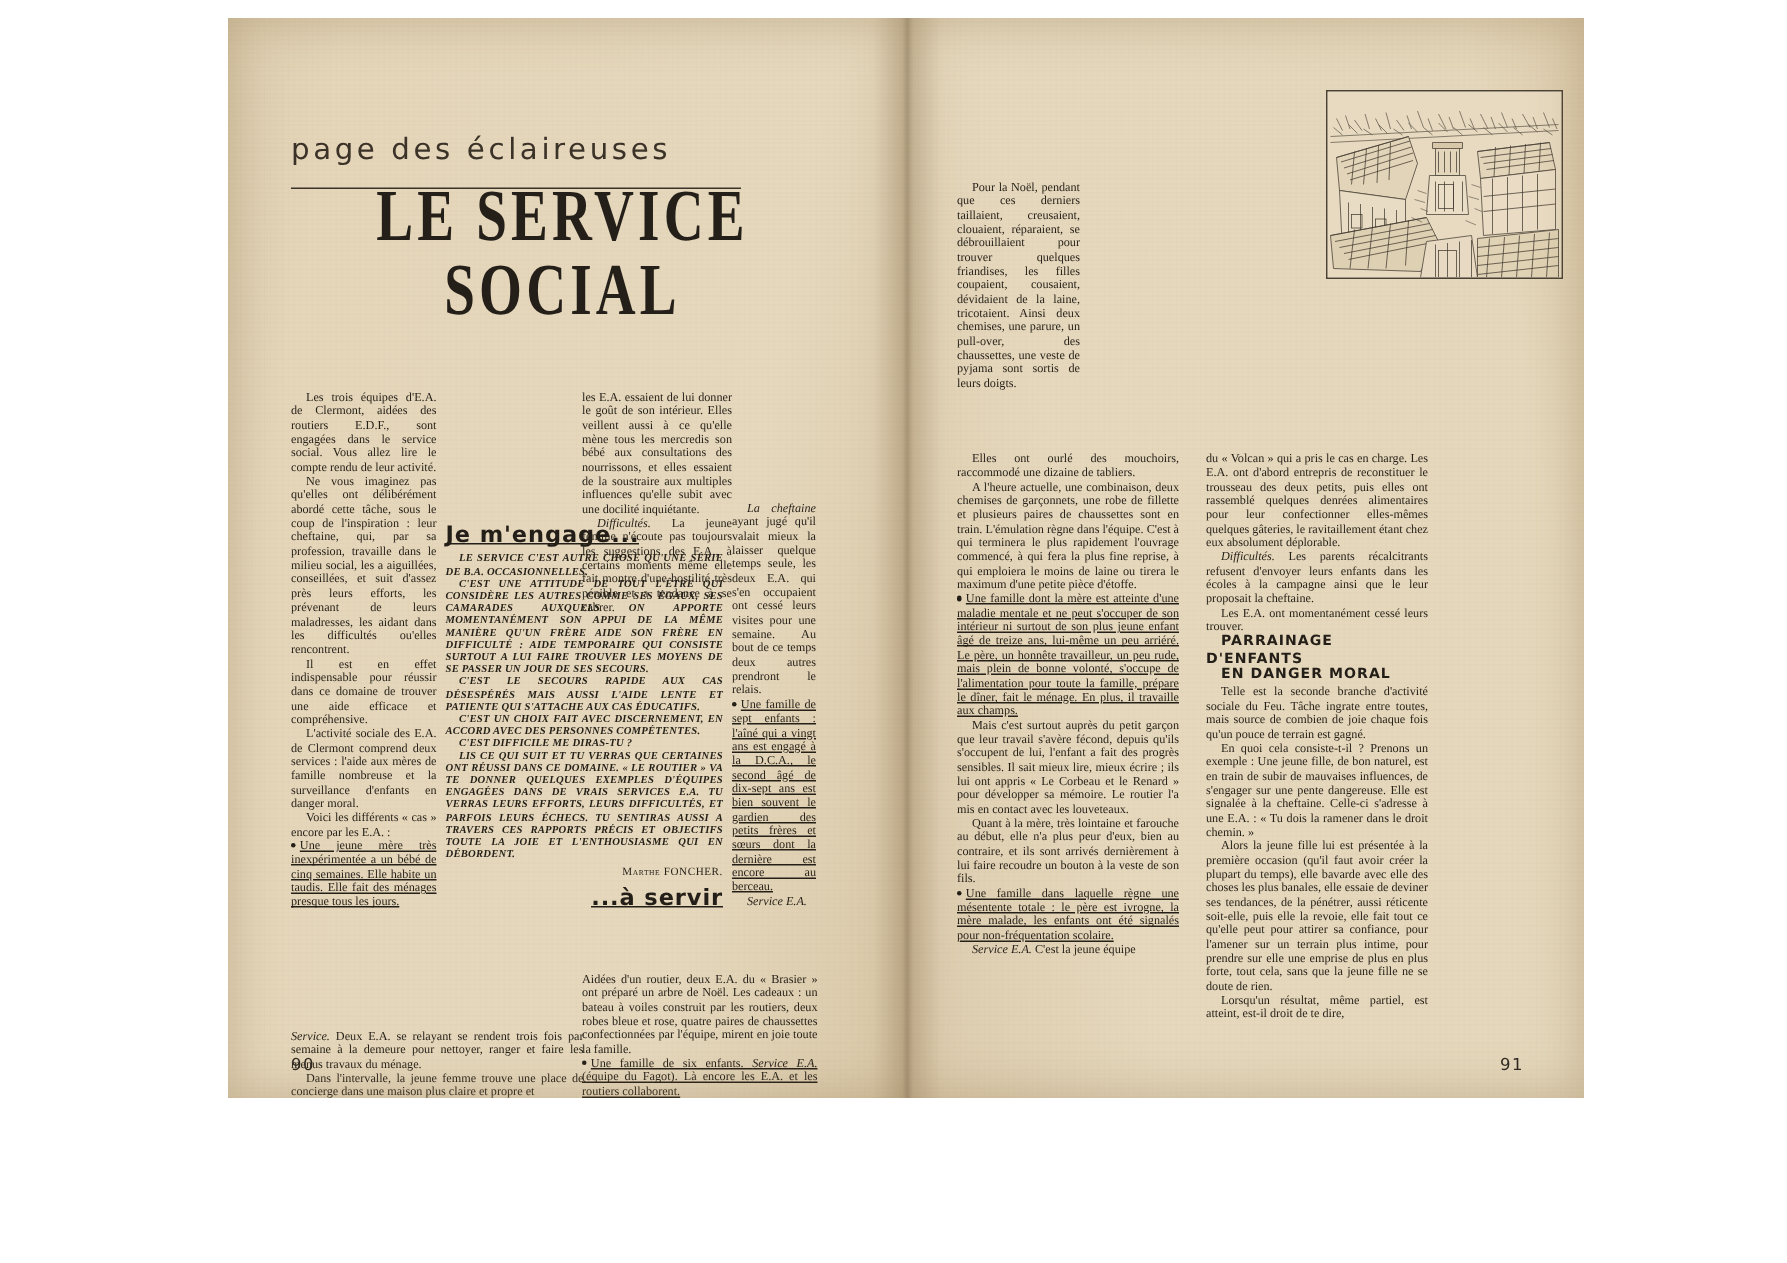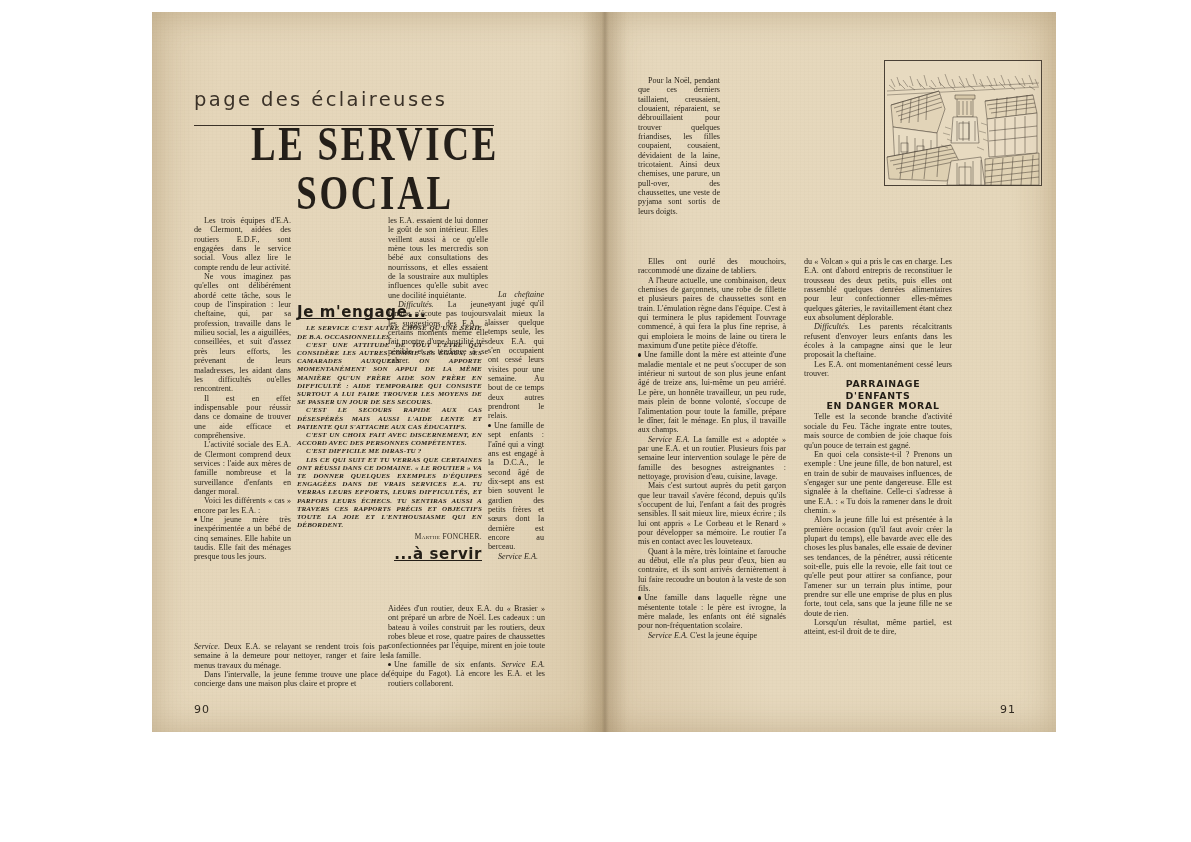--- a/index.html
+++ b/index.html
@@ -71,25 +71,25 @@
     font-family: "DejaVu Sans", sans-serif;
     font-size: 13.6px; font-weight: 700; letter-spacing: 1.9px; color: #2b251e;
   }
   .col {
     position: absolute;
     color: #241f17;
     font-family: "Liberation Serif", serif;
     font-size: 8.15px;
     line-height: 9.35px;
     text-align: justify;
-    -webkit-hyphens: auto; hyphens: auto;
+    -webkit-hyphens: auto; hyphens: auto; margin-top: 44px;
   }
   .col p { margin: 0; text-indent: 10px; }
   .col p.noind { text-indent: 0; }
-  .col p.bullet { text-indent: 0; }
+  .col p.bullet { text-indent: 0; text-decoration: underline; }
   .col i, .col em { font-style: italic; }
 
   .sec-head {
     font-family: "DejaVu Sans", sans-serif;
     font-weight: 700;
     font-size: 15px;
     letter-spacing: .6px;
     color: #231e17;
     border-bottom: 1.5px solid #231e17;
     display: inline-block;
@@ -105,21 +105,21 @@
     text-align: justify;
     color: #241f17;
   }
   .engage p { margin: 0; text-indent: 9px; }
   .sign {
     text-align: right; font-variant: small-caps;
     font-family: "Liberation Serif", serif;
     font-size: 7.4px; letter-spacing: .4px; margin-top: 3px;
   }
   .centerhead {
-    text-align: center; text-indent: 0;
+    text-align: left; text-indent: 0;
     font-family: "DejaVu Sans", sans-serif;
     font-weight: 700; font-size: 9.4px; letter-spacing: .7px;
     color: #231e17; line-height: 12px;
     margin: 6px 0 4px 0;
   }
   .folio {
     position: absolute; bottom: 16px;
     font-family: "DejaVu Sans", sans-serif;
     font-size: 11px; color: #2e2820; letter-spacing: 1px;
   }
@@ -267,21 +267,20 @@
         </svg>
       </div>
 
       <div class="col" style="left:34px; top:64px; width:82px;">
         <p>Pour la Noël, pendant que ces derniers taillaient, creusaient, clouaient, réparaient, se débrouillaient pour trouver quelques friandises, les filles coupaient, cousaient, dévidaient de la laine, tricotaient. Ainsi deux chemises, une parure, un pull-over, des chaussettes, une veste de pyjama sont sortis de leurs doigts.</p>
       </div>
       <div class="col" style="left:34px; top:245px; width:148px;">
         <p>Elles ont ourlé des mouchoirs, raccommodé une dizaine de tabliers.</p>
         <p>A l'heure actuelle, une combinaison, deux chemises de garçonnets, une robe de fillette et plusieurs paires de chaussettes sont en train. L'émulation règne dans l'équipe. C'est à qui terminera le plus rapidement l'ouvrage commencé, à qui fera la plus fine reprise, à qui emploiera le moins de laine ou tirera le maximum d'une petite pièce d'étoffe.</p>
         <p class="bullet"><span class="bullet-dot"></span><span>Une famille dont la mère est atteinte d'une maladie mentale et ne peut s'occuper de son intérieur ni surtout de son plus jeune enfant âgé de treize ans, lui-même un peu arriéré. Le père, un honnête travailleur, un peu rude, mais plein de bonne volonté, s'occupe de l'alimentation pour toute la famille, prépare le dîner, fait le ménage. En plus, il travaille aux champs.</span></p>
-        <p><i>Service E.A.</i><span> La famille est « adoptée » par une E.A. et un routier. Plusieurs fois par semaine leur intervention soulage le père de famille des besognes astreignantes : nettoyage, provision d'eau, cuisine, lavage.</span></p>
         <p>Mais c'est surtout auprès du petit garçon que leur travail s'avère fécond, depuis qu'ils s'occupent de lui, l'enfant a fait des progrès sensibles. Il sait mieux lire, mieux écrire ; ils lui ont appris « Le Corbeau et le Renard » pour développer sa mémoire. Le routier l'a mis en contact avec les louveteaux.</p>
         <p>Quant à la mère, très lointaine et farouche au début, elle n'a plus peur d'eux, bien au contraire, et ils sont arrivés dernièrement à lui faire recoudre un bouton à la veste de son fils.</p>
         <p class="bullet"><span class="bullet-dot"></span><span>Une famille dans laquelle règne une mésentente totale : le père est ivrogne, la mère malade, les enfants ont été signalés pour non-fréquentation scolaire.</span></p>
         <p><i>Service E.A.</i><span> C'est la jeune équipe</span></p>
       </div>
 
       <div class="col" style="left:200px; top:245px; width:148px;">
         <p class="noind">du « Volcan » qui a pris le cas en charge. Les E.A. ont d'abord entrepris de reconstituer le trousseau des deux petits, puis elles ont rassemblé quelques denrées alimentaires pour leur confectionner elles-mêmes quelques gâteries, le ravitaillement étant chez eux absolument déplorable.</p>
         <p><i>Difficultés.</i><span> Les parents récalcitrants refusent d'envoyer leurs enfants dans les écoles à la campagne ainsi que le leur proposait la cheftaine.</span></p>
         <p>Les E.A. ont momentanément cessé leurs trouver.</p>

